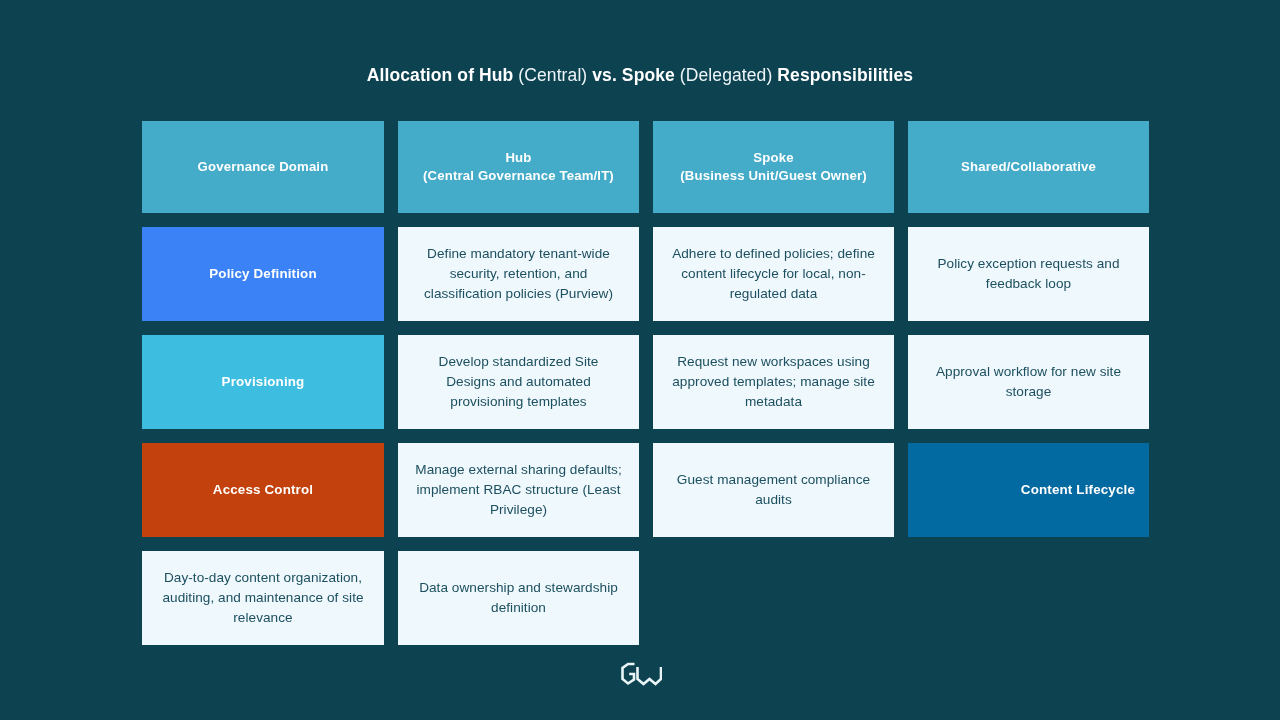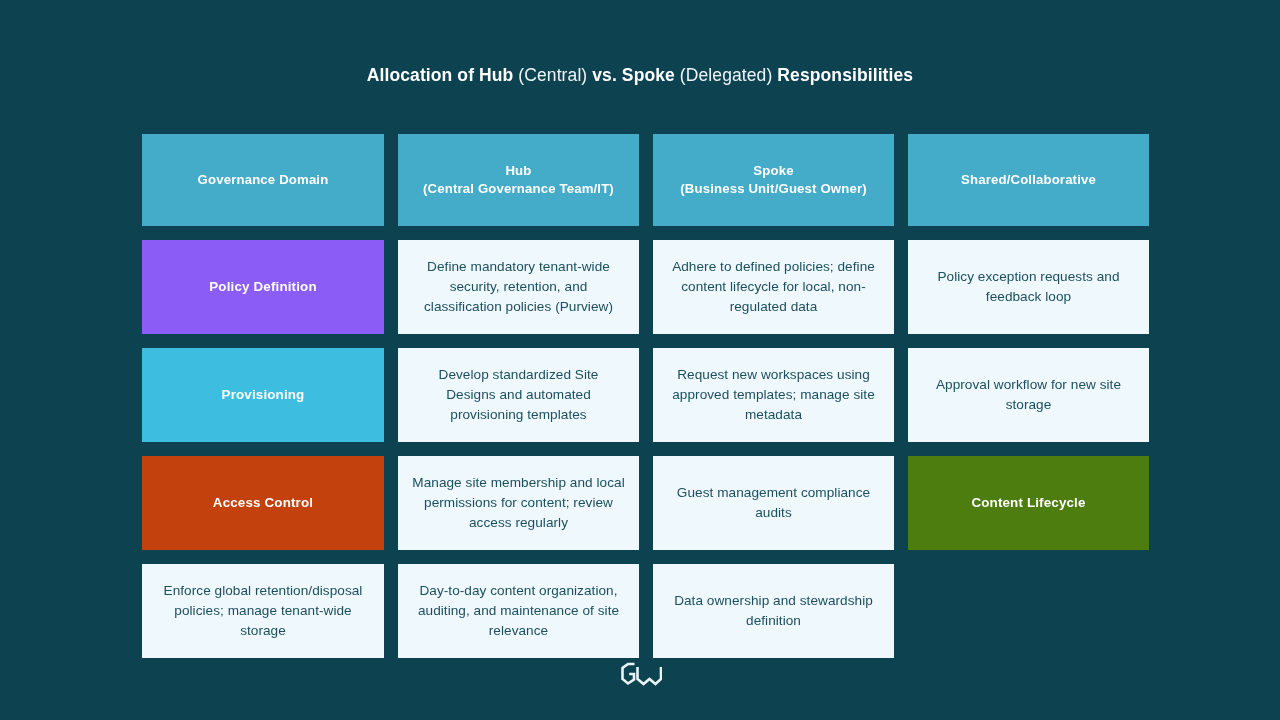--- a/index.html
+++ b/index.html
@@ -36,21 +36,21 @@
     color:#ffffff;
     letter-spacing:0.1px;
     font-weight:400;
     white-space:nowrap;
   }
   .title .b { font-weight:700; }
   .title .r { font-weight:400; color:#eef6f9; }
 
   
   .table {
-    margin-top:36px;
+    margin-top:23px;
     width:996px;
     display:grid;
     grid-template-columns:242px 241px 241px 241px;
     grid-auto-rows:auto;
     column-gap:11px;
     row-gap:8px;
     gap:14px;
   }
 
   .cell {
@@ -75,24 +75,24 @@
 
   
   .domain {
     height:94px;
     color:#ffffff;
     font-weight:700;
     font-size:13.4px;
     line-height:18px;
     letter-spacing:0.15px;
   }
-  .domain.d0 { background:#8b5cf6;justify-content:center; }
+  .domain.d0 { background:#3b82f6;justify-content:center; }
   .domain.d1 { background:#3dbddf;justify-content:center; }
   .domain.d2 { background:#c2410c; }
-  .domain.d3 { background:#4d7c0f; }
+  .domain.d3 { background:#0369a1;justify-content:flex-end; }
 
   
   .body-cell {
     height:94px;
     background:#eff8fc;
     color:#1c4f5f;
     font-weight:400;
     font-size:13.6px;
     line-height:20px;
     letter-spacing:0.05px;
@@ -169,31 +169,28 @@
       <span class="txt">Request new workspaces using approved templates; manage site metadata</span>
     </div>
     <div class="cell body-cell">
       <span class="txt">Approval workflow for new site storage</span>
     </div>
 
     <div class="cell domain d2">
       <span>Access Control</span>
     </div>
     <div class="cell body-cell">
-      <span class="txt">Manage site membership and local permissions for content; review access regularly</span>
+      <span class="txt">Manage external sharing defaults; implement RBAC structure (Least Privilege)</span>
     </div>
     <div class="cell body-cell">
       <span class="txt">Guest management compliance audits</span>
     </div>
 
     <div class="cell domain d3">
       <span>Content Lifecycle</span>
-    </div>
-    <div class="cell body-cell">
-      <span class="txt">Enforce global retention/disposal policies; manage tenant-wide storage</span>
     </div>
     <div class="cell body-cell">
       <span class="txt">Day-to-day content organization, auditing, and maintenance of site relevance</span>
     </div>
     <div class="cell body-cell">
       <span class="txt">Data ownership and stewardship definition</span>
     </div>
 
   </div>
 

